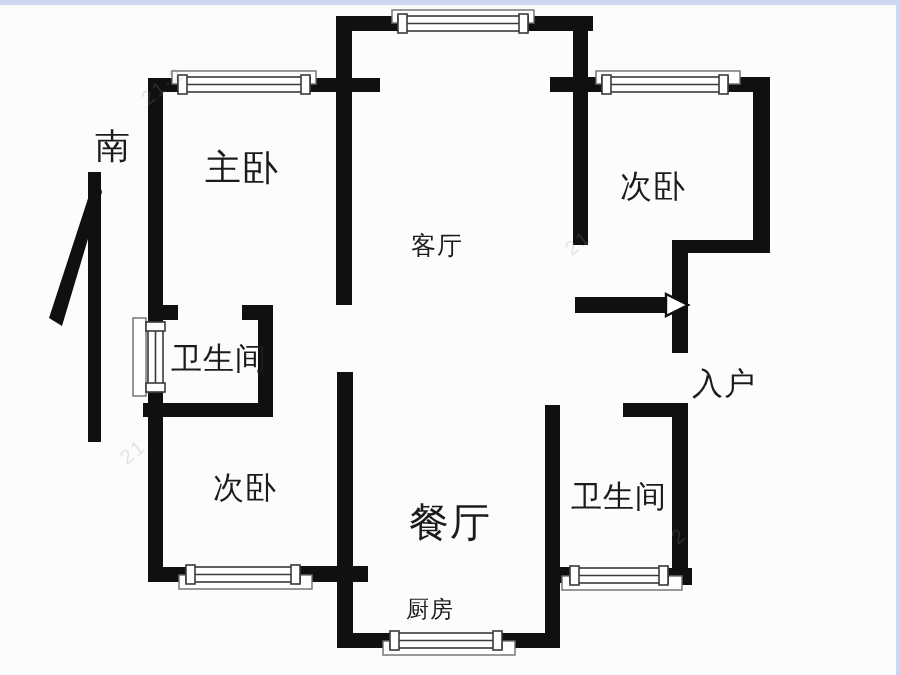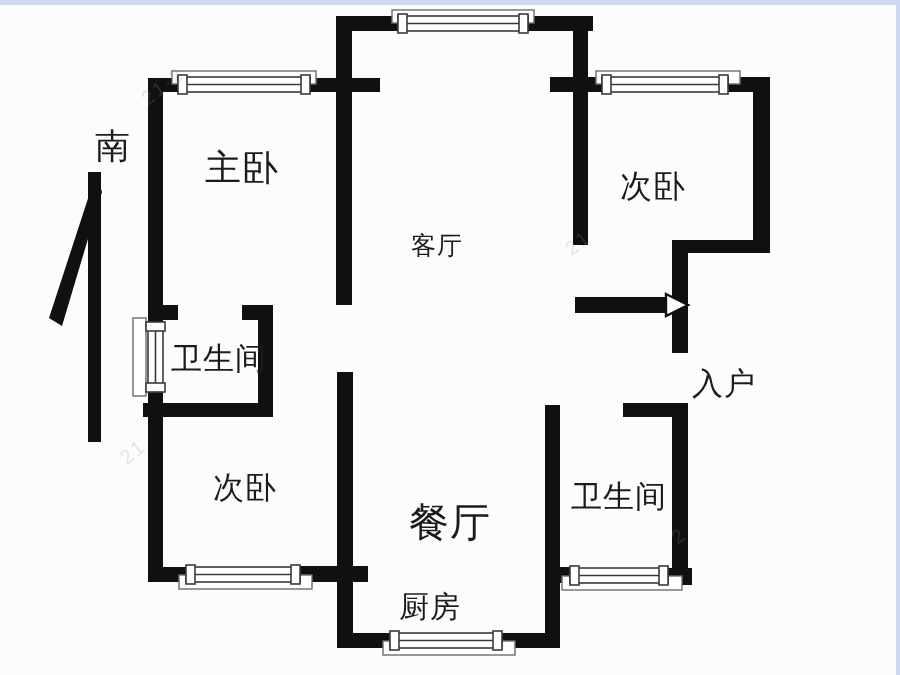--- a/index.html
+++ b/index.html
@@ -97,21 +97,21 @@
   <div class="label" style="left: 113px; top: 145px; font-size: 35px;">南</div>
 
   <div class="label" style="left: 242px; top: 168px; font-size: 36px;">主卧</div>
   <div class="label" style="left: 653px; top: 186px; font-size: 32px;">次卧</div>
   <div class="label" style="left: 437px; top: 245px; font-size: 25px;">客厅</div>
   <div class="label" style="left: 219px; top: 358px; font-size: 31px;">卫生间</div>
   <div class="label" style="left: 245px; top: 487px; font-size: 31px;">次卧</div>
   <div class="label" style="left: 450px; top: 496px; font-size: 40px; margin-top: 26px;">餐厅</div>
   <div class="label" style="left: 619px; top: 496px; font-size: 31px;">卫生间</div>
   <div class="label" style="left: 724px; top: 383px; font-size: 31px;">入户</div>
-  <div class="label" style="left: 430px; top: 609px; font-size: 30px; font-family: Liberation Mono, monospace;">厨房</div>
+  <div class="label" style="left: 430px; top: 609px; font-size: 23px;">厨房</div>
 
   <div>
       <span class="wm" style="left: 163px; top: 86px;">21·2</span>
       <span class="wm" style="left: 578px; top: 243px;">21</span>
       <span class="wm" style="left: 679px; top: 536px;">2</span>
       <span class="wm" style="left: 133px; top: 452px;">21</span>
     </div>
 
   <div class="edge-top" style="background: rgb(204, 216, 242);"></div>
   <div class="edge-right" style="background: rgb(204, 216, 242);"></div>

